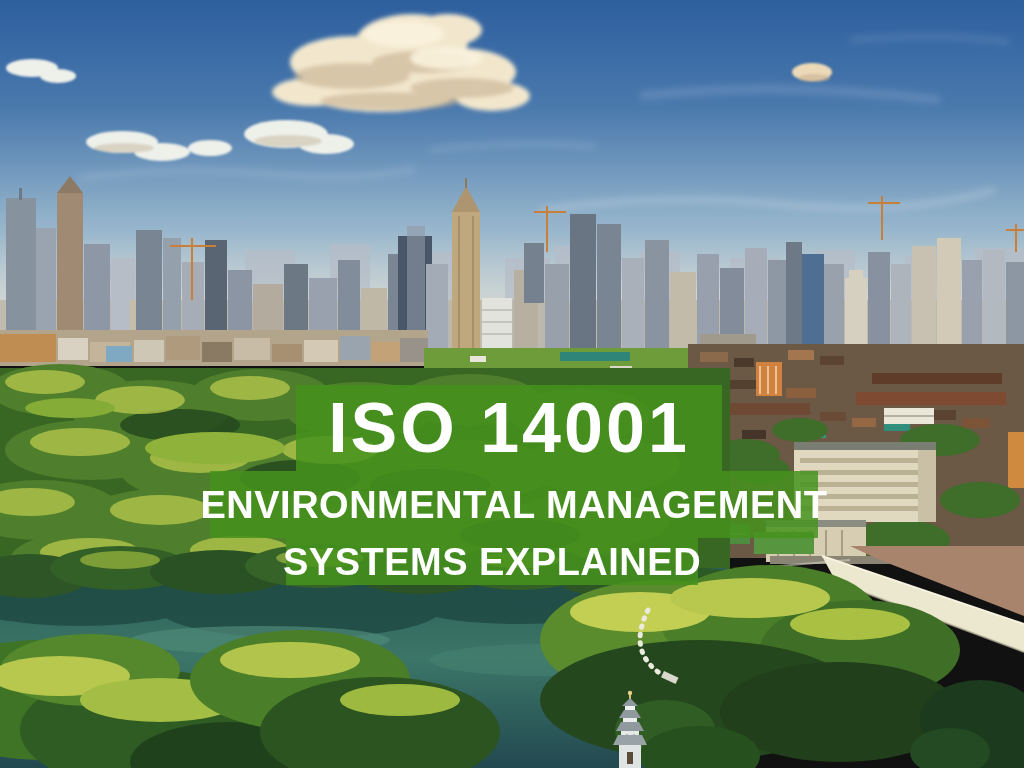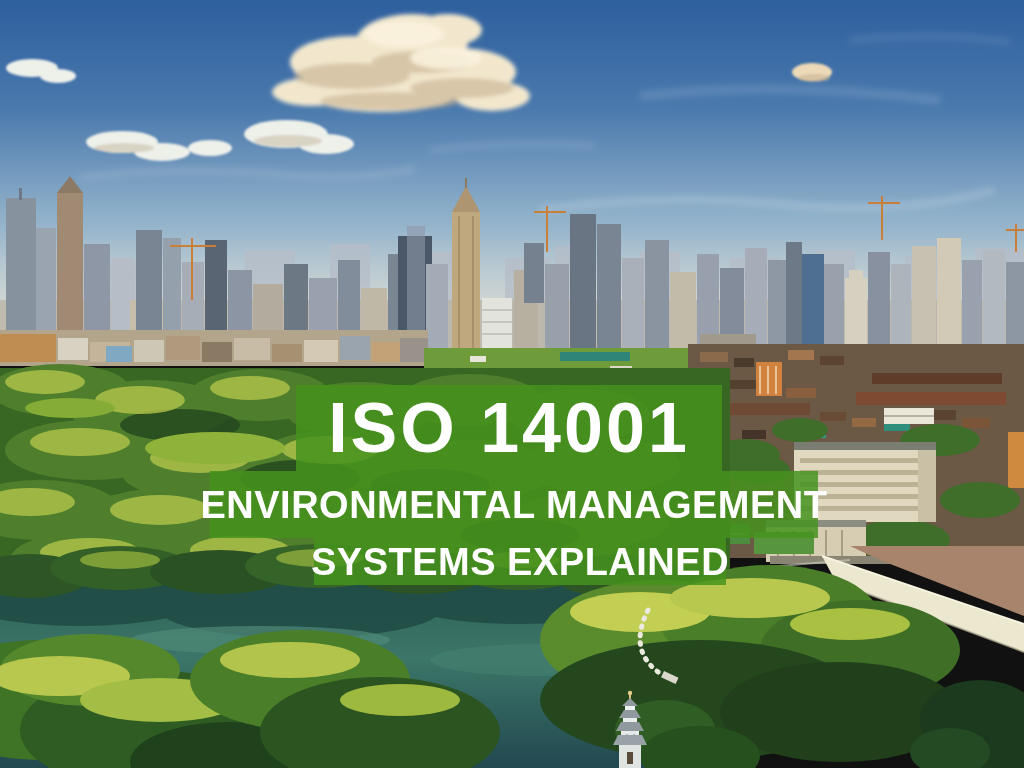--- a/index.html
+++ b/index.html
@@ -31,21 +31,21 @@
     content:"";position:absolute;inset:0;
     background:var(--overlay-green,#45931d);opacity:.84;
   }
   .green-box span{
     position:relative;z-index:1;color:var(--text-white,#ffffff);
     font-weight:700;white-space:nowrap;line-height:1;
   }
   .box-title{left:296px;top:385px;width:426px;height:86px;}
   .box-title span{font-size:70px;letter-spacing:3px;}
   .box-sub1{left:210px;top:471px;width:608px;height:67px;}
-  .box-sub2{left:314px;top:538px;width:412px;height:47px;}
+  .box-sub2{left:286px;top:538px;width:412px;height:47px;}
   .box-sub1 span,.box-sub2 span{font-size:38px;letter-spacing:0.5px;text-align:right;}
 </style>
 </head>
 <body>
 
 <div class="scene">
 <svg width="1024" height="768" viewBox="0 0 1024 768">
   <defs>
     <linearGradient id="skyG" x1="0" y1="0" x2="0" y2="1">
       <stop offset="0" class="sk1"></stop>

